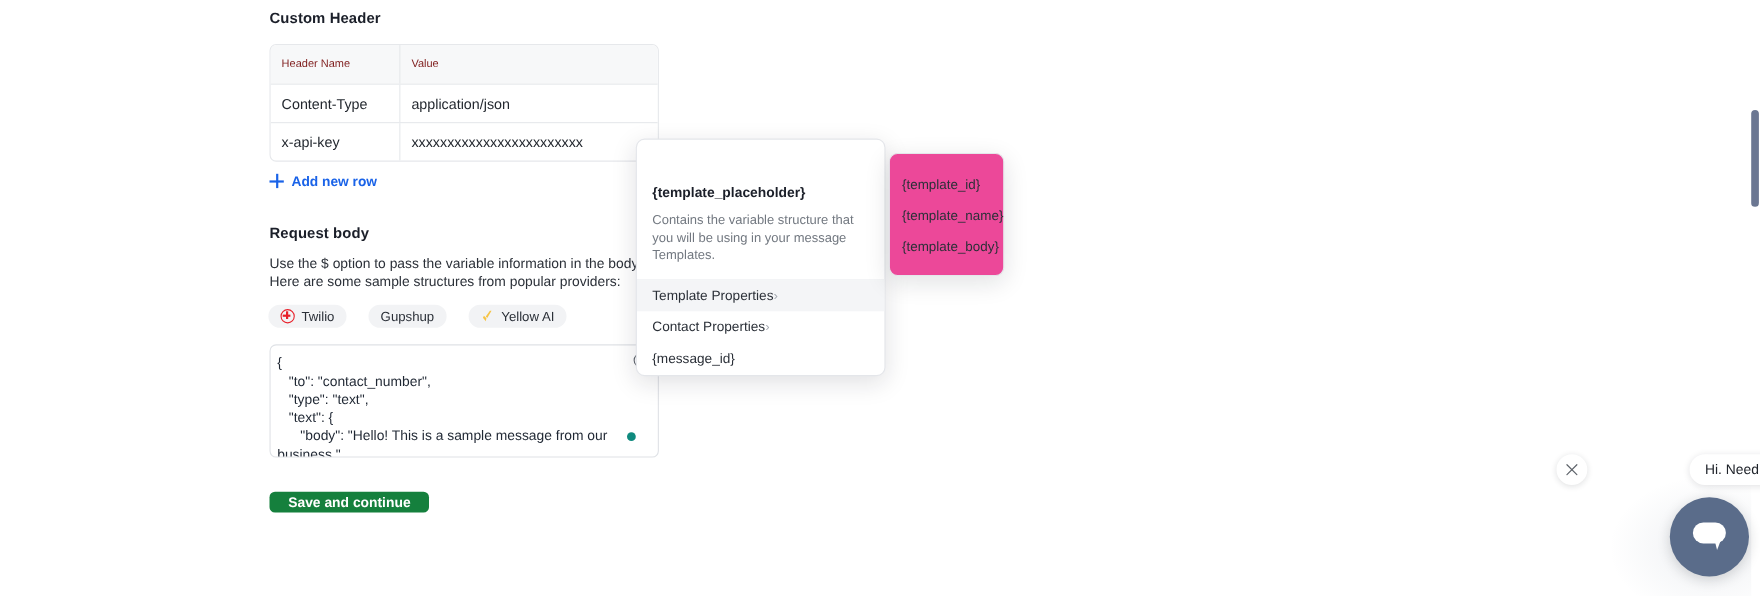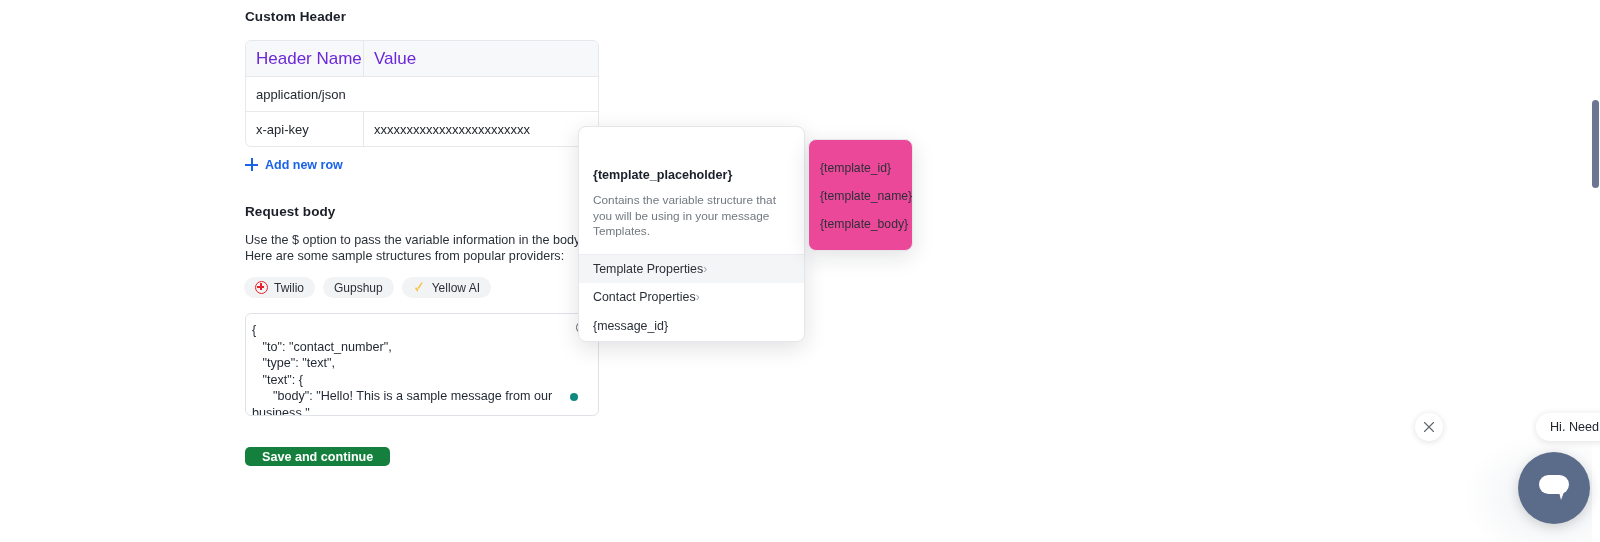--- a/index.html
+++ b/index.html
@@ -38,21 +38,21 @@
   .hdr-cell {
     display: flex; align-items: center;
     padding: 0 10px;
     font-size: 13px;
     color: #23282f;
     overflow: hidden;
     white-space: nowrap;
   }
   .hdr-cell.c1 { width: 118px; border-right: 1px solid #e6e8eb; }
   .hdr-cell.c2 { flex: 1; }
-  .hdr-row.head .hdr-cell { color: #6d28d9; font-size: 17px; }
+  .hdr-row.head .hdr-cell { color: #7f1d1d; font-size: 10px; }
 
   .add-row-link {
     position: absolute;
     left: 245px; top: 158px;
     display: flex; gap: 7px;
     font-size: 12.5px; font-weight: 700;
     color: #1a63e8;
     cursor: pointer;
     user-select: none;
   }
@@ -72,21 +72,21 @@
     position: absolute;
     left: 245px; top: 232px;
     width: 340px;
     font-size: 12.6px;
     line-height: 16px;
     color: #2b3038;
   }
   .chips {
     position: absolute;
     left: 244px; top: 277px;
-    display: flex; align-items: flex-end; gap: 8px;
+    display: flex; align-items: flex-end; gap: 20px;
   }
   .chip {
     display: flex; align-items: center; gap: 6px;
     height: 21px;
     padding: 0 11px;
     border-radius: 11px;
     background: #f2f3f5;
     font-size: 12px;
     color: #2b3038;
     cursor: pointer;
@@ -282,20 +282,21 @@
 <div class="page">
 
   <div class="section-title" id="custom-header-title">Custom Header</div>
 
   <div class="hdr-table">
     <div class="hdr-row head">
       <div class="hdr-cell c1">Header Name</div>
       <div class="hdr-cell c2">Value</div>
     </div>
     <div class="hdr-row">
+      <div class="hdr-cell c1">Content-Type</div>
       <div class="hdr-cell c2">application/json</div>
     </div>
     <div class="hdr-row">
       <div class="hdr-cell c1">x-api-key</div>
       <div class="hdr-cell c2">xxxxxxxxxxxxxxxxxxxxxxxx</div>
     </div>
   </div>
 
   <div class="add-row-link">
     <span class="plus-ico"></span>

